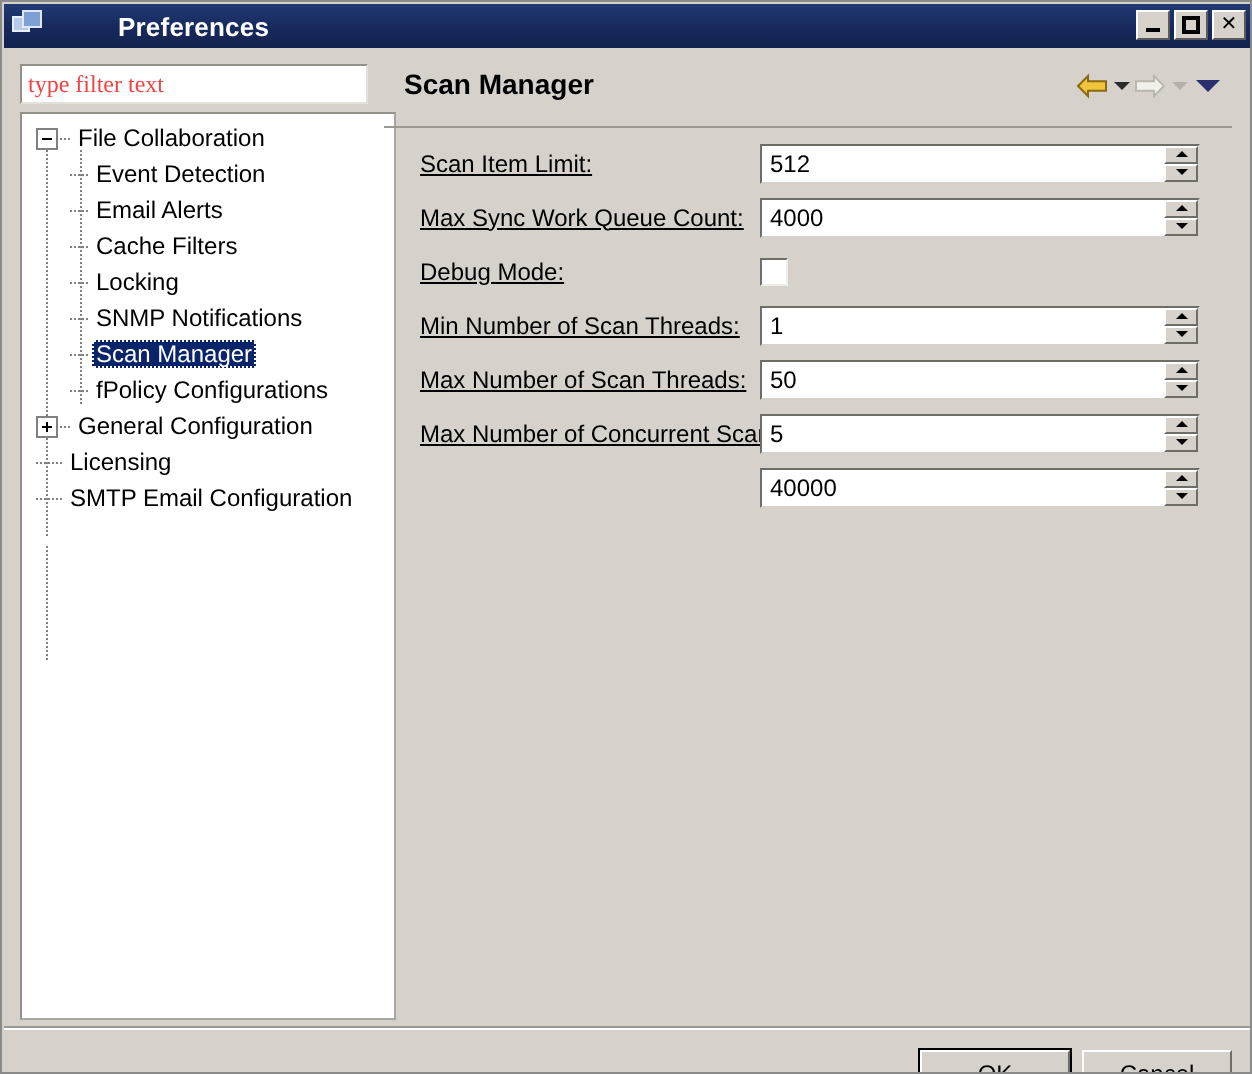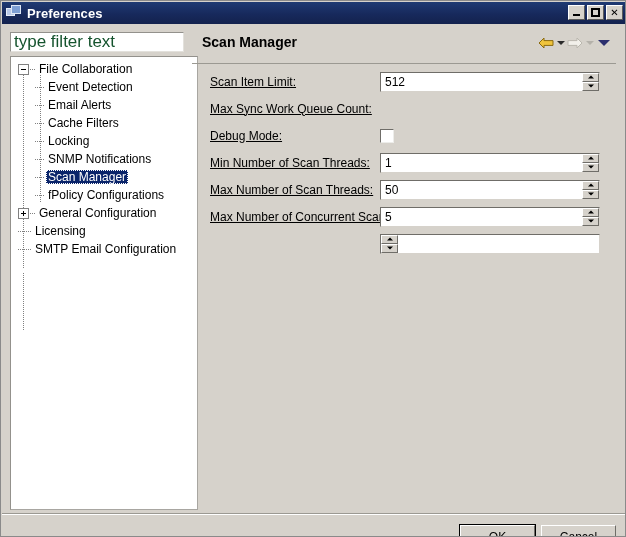--- a/index.html
+++ b/index.html
@@ -25,20 +25,21 @@
   .titlebar {
     position: absolute;
     left: 1px; top: 1px;
     width: 624px;
     height: 22px;
     background: linear-gradient(to bottom, #1f3a73 0%, #17295c 55%, #13224e 100%);
     display: flex;
     align-items: center;
     box-sizing: border-box;
     padding-left: 4px;
+    gap: 32px;
   }
   .title-icon {
     width: 16px; height: 16px;
     position: relative;
     flex: 0 0 auto;
     margin-right: 5px;
   }
   .title-icon .r1 {
     position: absolute;
     left: 0; top: 3px;
@@ -121,22 +122,23 @@
     border-top: 1px solid #93918c;
     border-left: 1px solid #93918c;
     border-right: 1px solid #e3e1dc;
     border-bottom: 1px solid #e3e1dc;
     box-sizing: border-box;
     display: flex;
     align-items: center;
     padding-left: 3px;
   }
   .filter-box .ph {
-    color: #14532d;
-    font-size: 17px;
+    color: #ef4444;
+    font-size: 12px;
+    font-family: Liberation Serif, serif;
   }
 
   
   .tree-panel {
     position: absolute;
     left: 8px; top: 32px;
     width: 188px;
     height: 454px;
     background: #ffffff;
     border-top: 1px solid #93918c;
@@ -534,20 +536,31 @@
                   <span class="ar"></span>
                 </div>
                 <div class="spin-btn down">
                   <span class="ar"></span>
                 </div>
               </div>
             </div>
           </div>
           <div class="frow">
             <div class="flabel">Max Sync Work Queue Count:</div>
+            <div class="spin">
+              <div class="val">4000</div>
+              <div class="spin-btns">
+                <div class="spin-btn up">
+                  <span class="ar"></span>
+                </div>
+                <div class="spin-btn down">
+                  <span class="ar"></span>
+                </div>
+              </div>
+            </div>
           </div>
           <div class="frow">
             <div class="flabel">Debug Mode:</div>
             <div class="checkbox"></div>
           </div>
           <div class="frow">
             <div class="flabel">Min Number of Scan Threads:</div>
             <div class="spin">
               <div class="val">1</div>
               <div class="spin-btns">
@@ -583,20 +596,21 @@
                   <span class="ar"></span>
                 </div>
                 <div class="spin-btn down">
                   <span class="ar"></span>
                 </div>
               </div>
             </div>
           </div>
           <div class="frow">
             <div class="spin">
+              <div class="val">40000</div>
               <div class="spin-btns">
                 <div class="spin-btn up">
                   <span class="ar"></span>
                 </div>
                 <div class="spin-btn down">
                   <span class="ar"></span>
                 </div>
               </div>
             </div>
           </div>

